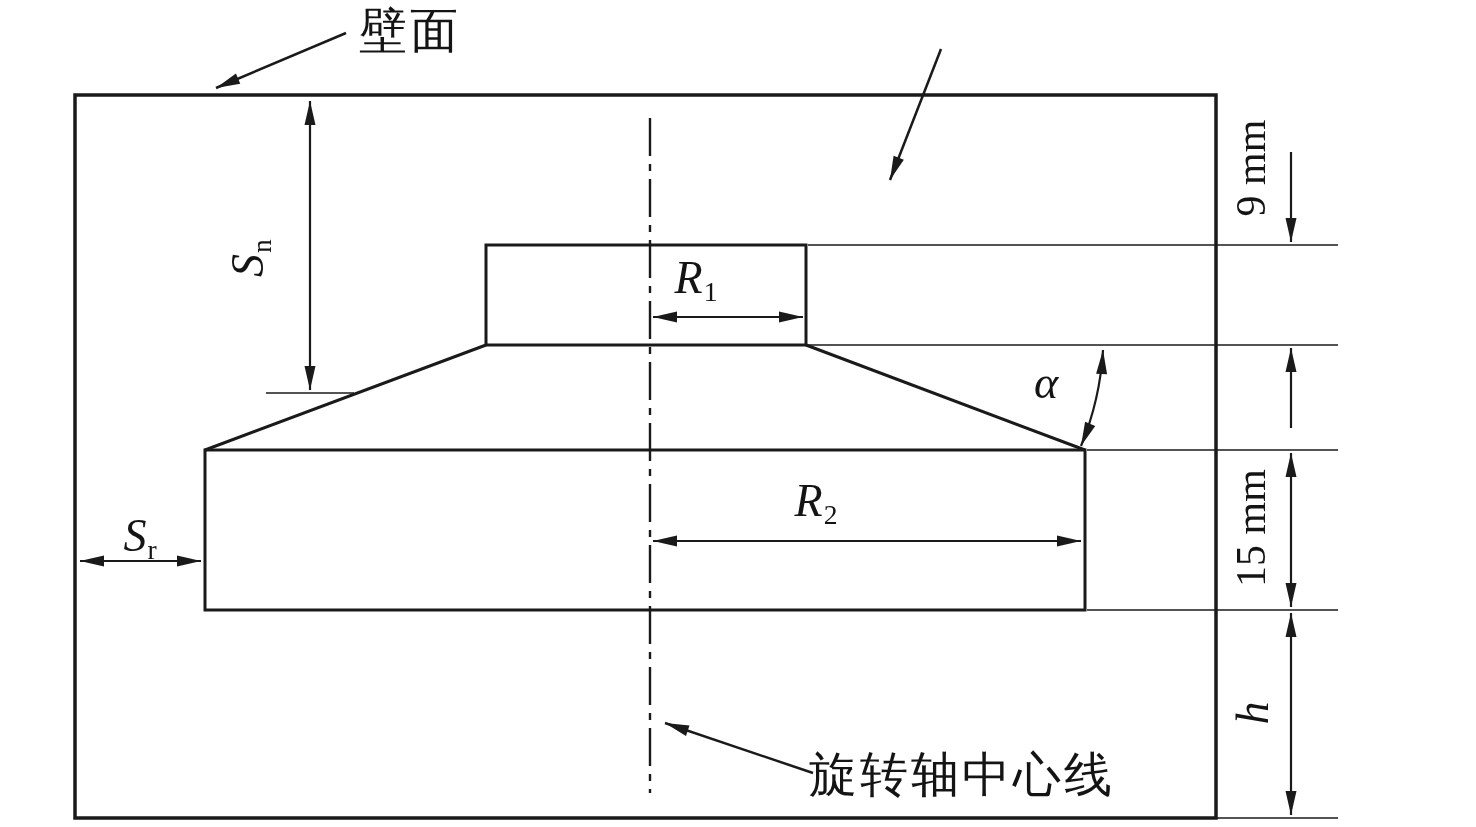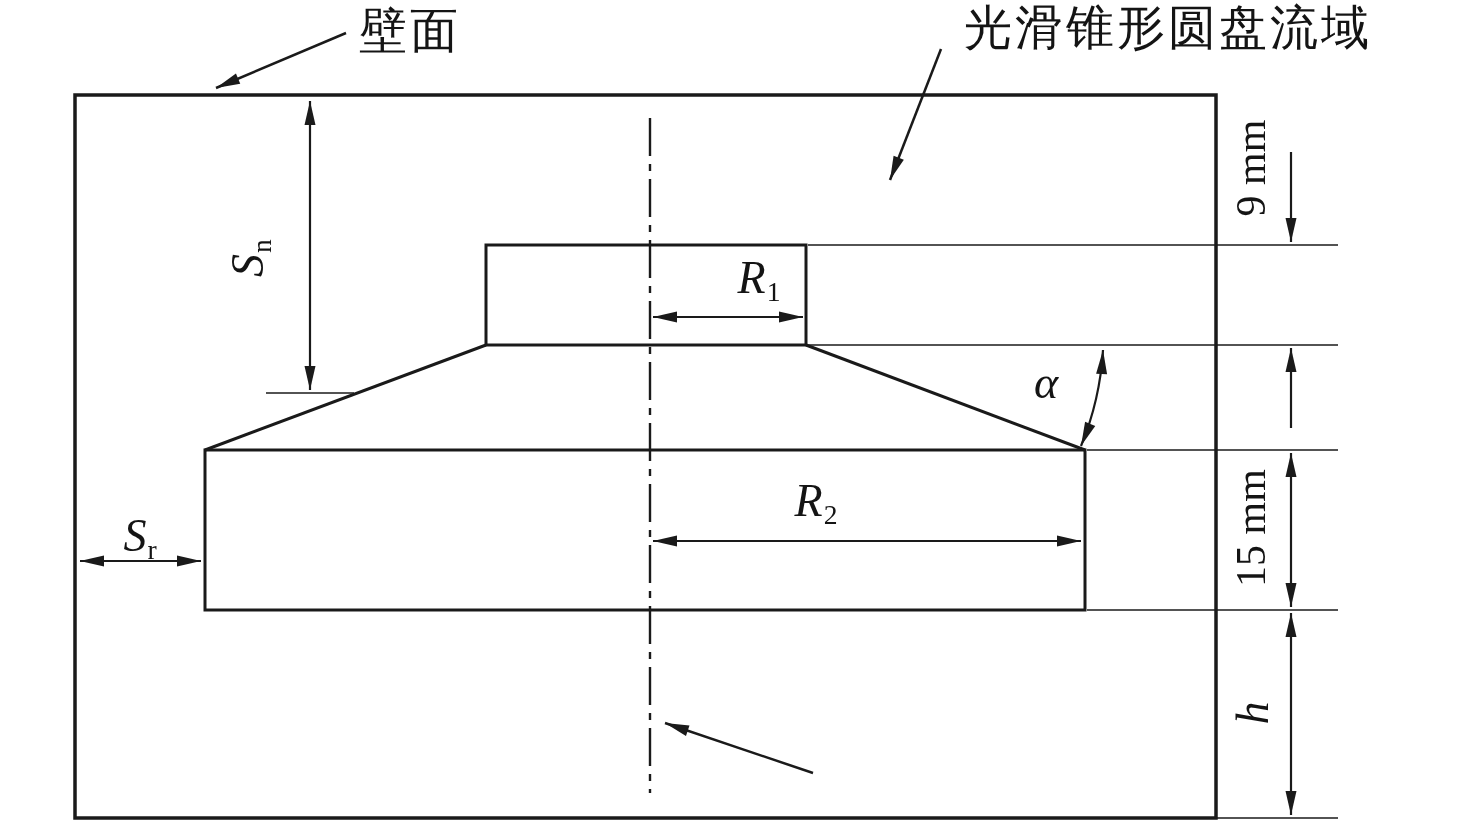--- a/index.html
+++ b/index.html
@@ -71,32 +71,32 @@
 
     <g stroke="#1a1a1a" stroke-width="2.5">
       <line x1="346" y1="33" x2="216" y2="88" marker-end="url(#arrow)"></line>
       <line x1="941" y1="49" x2="890" y2="180" marker-end="url(#arrow)"></line>
       <line x1="813" y1="773" x2="665" y2="723" marker-end="url(#arrow)"></line>
     </g>
   </svg>
 
   <div class="lbl cjk" style="left:410px;top:31px">壁面</div>
 
-  <div class="lbl cjk" style="left:1168px;top:28px">光滑锥形圆盘流域</div>
 
+  <div class="lbl cjk" style="left:962px;top:775px">旋转轴中心线</div>
 
   <div class="lbl math rot" style="left:250px;top:258px">
     <span class="var">S</span><span class="sub">n</span>
   </div>
 
   <div class="lbl math" style="left:140px;top:538px">
     <span class="var">S</span><span class="sub">r</span>
   </div>
 
-  <div class="lbl math" style="left:759px;top:280px">
+  <div class="lbl math" style="left:696px;top:280px">
     <span class="var">R</span><span class="sub">1</span>
   </div>
 
   <div class="lbl math" style="left:816px;top:503px">
     <span class="var">R</span><span class="sub">2</span>
   </div>
 
   <div class="lbl math" style="left:1046px;top:383px">α</div>
 
   <div class="lbl dim rot" style="left:1251px;top:168px">9 mm</div>

